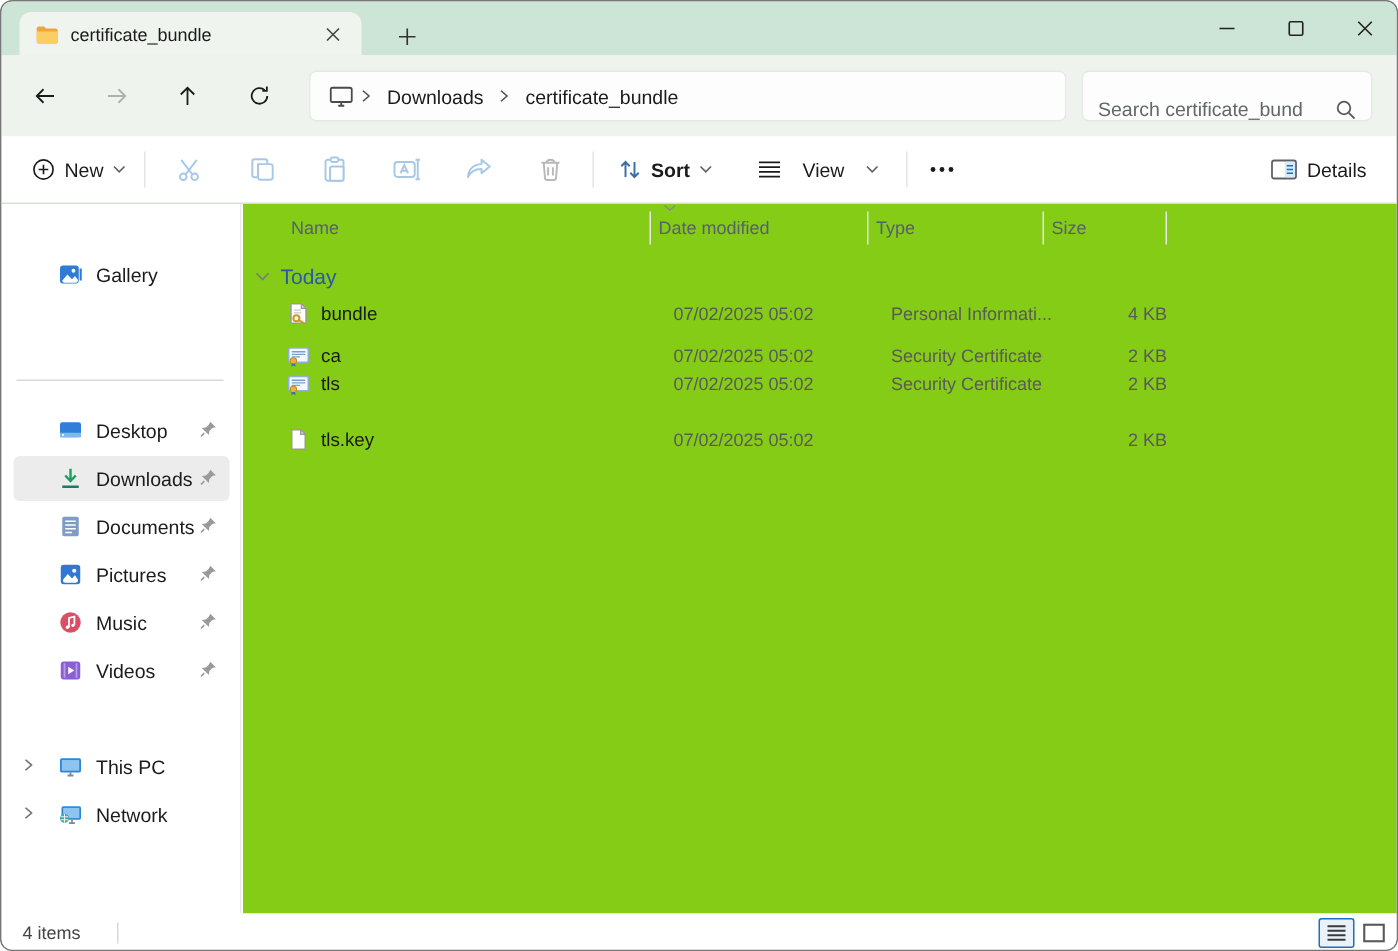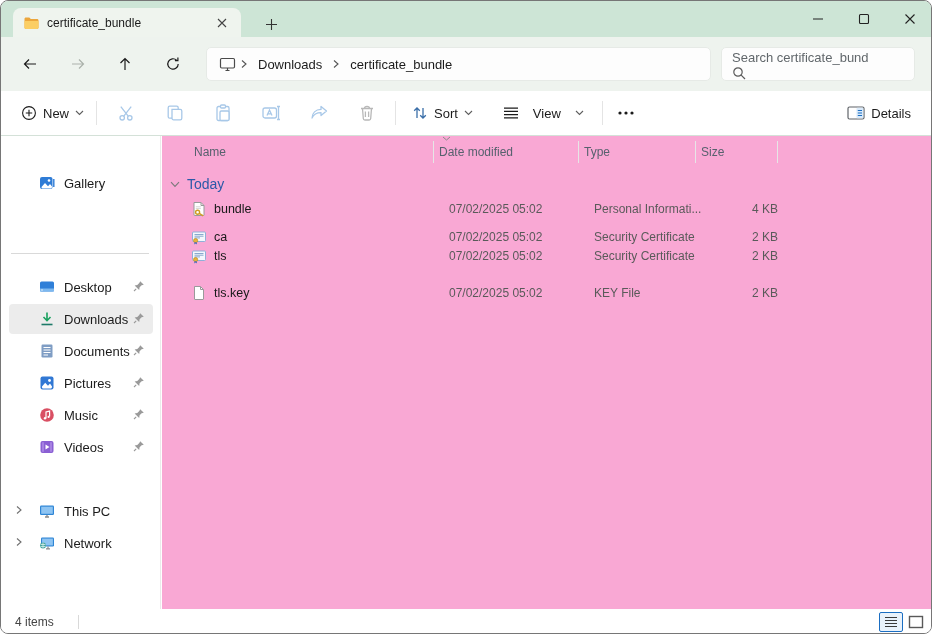--- a/index.html
+++ b/index.html
@@ -21,21 +21,21 @@
   .win-btn { width:46px; height:36px; display:flex; align-items:center; justify-content:center; }
 
   
   .navbar { position:absolute; left:0; top:36px; width:932px; height:54px; background:#eef3ee; }
   .nav-btn { position:absolute; top:13px; width:30px; height:28px; display:flex; align-items:center; justify-content:center; border-radius:4px; }
   .addressbar { position:absolute; left:205px; top:10px; width:505px; height:34px; background:#fdfdfd;
                 border:1px solid #e6eae6; border-radius:5px; display:flex; align-items:center; padding:0 12px; }
   .crumb { font-size:13px; color:#1b1b1b; padding:0 6px; white-space:nowrap; }
   .crumb-sep { display:flex; align-items:center; padding:0 4px; }
   .searchbar { position:absolute; left:720px; top:10px; width:194px; height:34px; background:#fdfdfd;
-               border:1px solid #e6eae6; border-radius:5px; display:flex; align-items:flex-start; padding:0 10px;flex-direction:column; }
+               border:1px solid #e6eae6; border-radius:5px; display:flex; align-items:flex-end; padding:0 10px; }
   .search-input { flex:1; border:none; outline:none; background:transparent; font-size:13px; color:#333;
                   font-family:"Liberation Sans", sans-serif; min-width:0; }
   .search-input::placeholder { color:#61676b; opacity:1; }
 
   
   .toolbar { position:absolute; left:0; top:90px; width:932px; height:45px; background:#ffffff;
              border-bottom:1px solid #d4e1d8; display:flex; align-items:center; }
   .tool-group { display:flex; align-items:center; }
   .tool-btn { display:flex; align-items:center; gap:6px; padding:6px 8px; border-radius:4px; font-size:13px; color:#1b1b1b; }
   .tool-icon-btn { width:40px; height:34px; display:flex; align-items:center; justify-content:center; border-radius:4px; }
@@ -46,21 +46,21 @@
   .sidebar { position:absolute; left:0; top:135px; width:160px; height:473px; background:#ffffff; border-right:1px solid #ebebeb; }
   .side-item { position:absolute; left:8px; width:144px; height:30px; display:flex; align-items:center;
                padding-left:30px; gap:9px; border-radius:4px; }
   .side-item .lbl { font-size:13px; color:#1b1b1b; white-space:nowrap; }
   .side-item.selected { background:#ececec; }
   .pin { position:absolute; right:8px; top:8px; }
   .expander { position:absolute; left:6px; top:9px; }
   .side-divider { position:absolute; left:10px; width:138px; height:1px; background:#d9d9d9; }
 
   
-  .main { position:absolute; left:161px; top:135px; width:771px; height:473px; background:#f9a8d4; }
+  .main { position:absolute; left:161px; top:135px; width:771px; height:473px; background:#84cc16; }
   .list-header { position:absolute; left:0; top:5px; height:24px; width:771px; }
   .hcell { position:absolute; top:0; height:22px; display:flex; align-items:center;
            font-size:12px; color:#57616e; border-right:1px solid #e6e6e6; }
   .sort-caret { position:absolute; top:-5px; }
   .group-row { position:absolute; left:8px; top:36px; height:24px; display:flex; align-items:center; gap:7px; }
   .group-label { font-size:14px; color:#2b59a8; }
   .file-row { position:absolute; left:0; width:771px; height:28px;margin-left:10px; }
   .cell { position:absolute; top:0; height:28px; display:flex; align-items:center; font-size:12px; color:#5a5a5a; }
   .cell-name { left:0;  width:272px; padding-left:19px; gap:7px; color:#191919; font-size:12.5px; }
   .cell-date { left:272px; width:145px; padding-left:5px; }
@@ -242,21 +242,21 @@
             <path d="M4 5.5h12"></path>
             <path d="M7.5 5.5c0-1.2 1-2 2.5-2s2.5.8 2.5 2"></path>
             <path d="M5.5 5.5l.8 10c.05.9.8 1.5 1.6 1.5h4.2c.8 0 1.55-.6 1.6-1.5l.8-10"></path>
             <path d="M8.4 8.5v5.5M11.6 8.5v5.5"></path>
           </g>
         </svg>
     </div>
 
     <div class="tool-sep" style="margin-left:8px;"></div>
 
-    <div class="tool-btn" style="margin-left:4px;">
+    <div class="tool-btn" style="margin-left:4px;font-weight:bold;">
       <span>
         <svg width="16" height="16" viewBox="0 0 16 16">
             <g stroke="#3a6ea8" stroke-width="1.3" fill="none">
               <path d="M5 13V3M2.2 5.8L5 3l2.8 2.8"></path>
               <path d="M11 3v10M8.2 10.2L11 13l2.8-2.8"></path>
             </g>
           </svg>
       </span>
       <span>Sort</span>
       <span>
@@ -546,21 +546,20 @@
       <div class="cell cell-name">
         <span>
           <svg width="16" height="16" viewBox="0 0 16 16">
               <path d="M3.5 1.5h6L12.5 4.5V14c0 .3-.2.5-.5.5H4c-.3 0-.5-.2-.5-.5z" fill="#fff" stroke="#9a9a9a" stroke-width="1"></path>
               <path d="M9.5 1.5V4.5H12.5" fill="none" stroke="#9a9a9a" stroke-width="1"></path>
             </svg>
         </span>
         <span>tls.key</span>
       </div>
       <div class="cell cell-date">07/02/2025 05:02</div>
-      <div class="cell cell-type">KEY File</div>
       <div class="cell cell-size">2 KB</div>
     </div>
   </div>
 
   <div class="statusbar">
     <span class="status-count">4 items</span>
     <span class="status-sep"></span>
     <div class="status-toggles">
       <div class="toggle-details">
         <svg width="14" height="12" viewBox="0 0 14 12">

